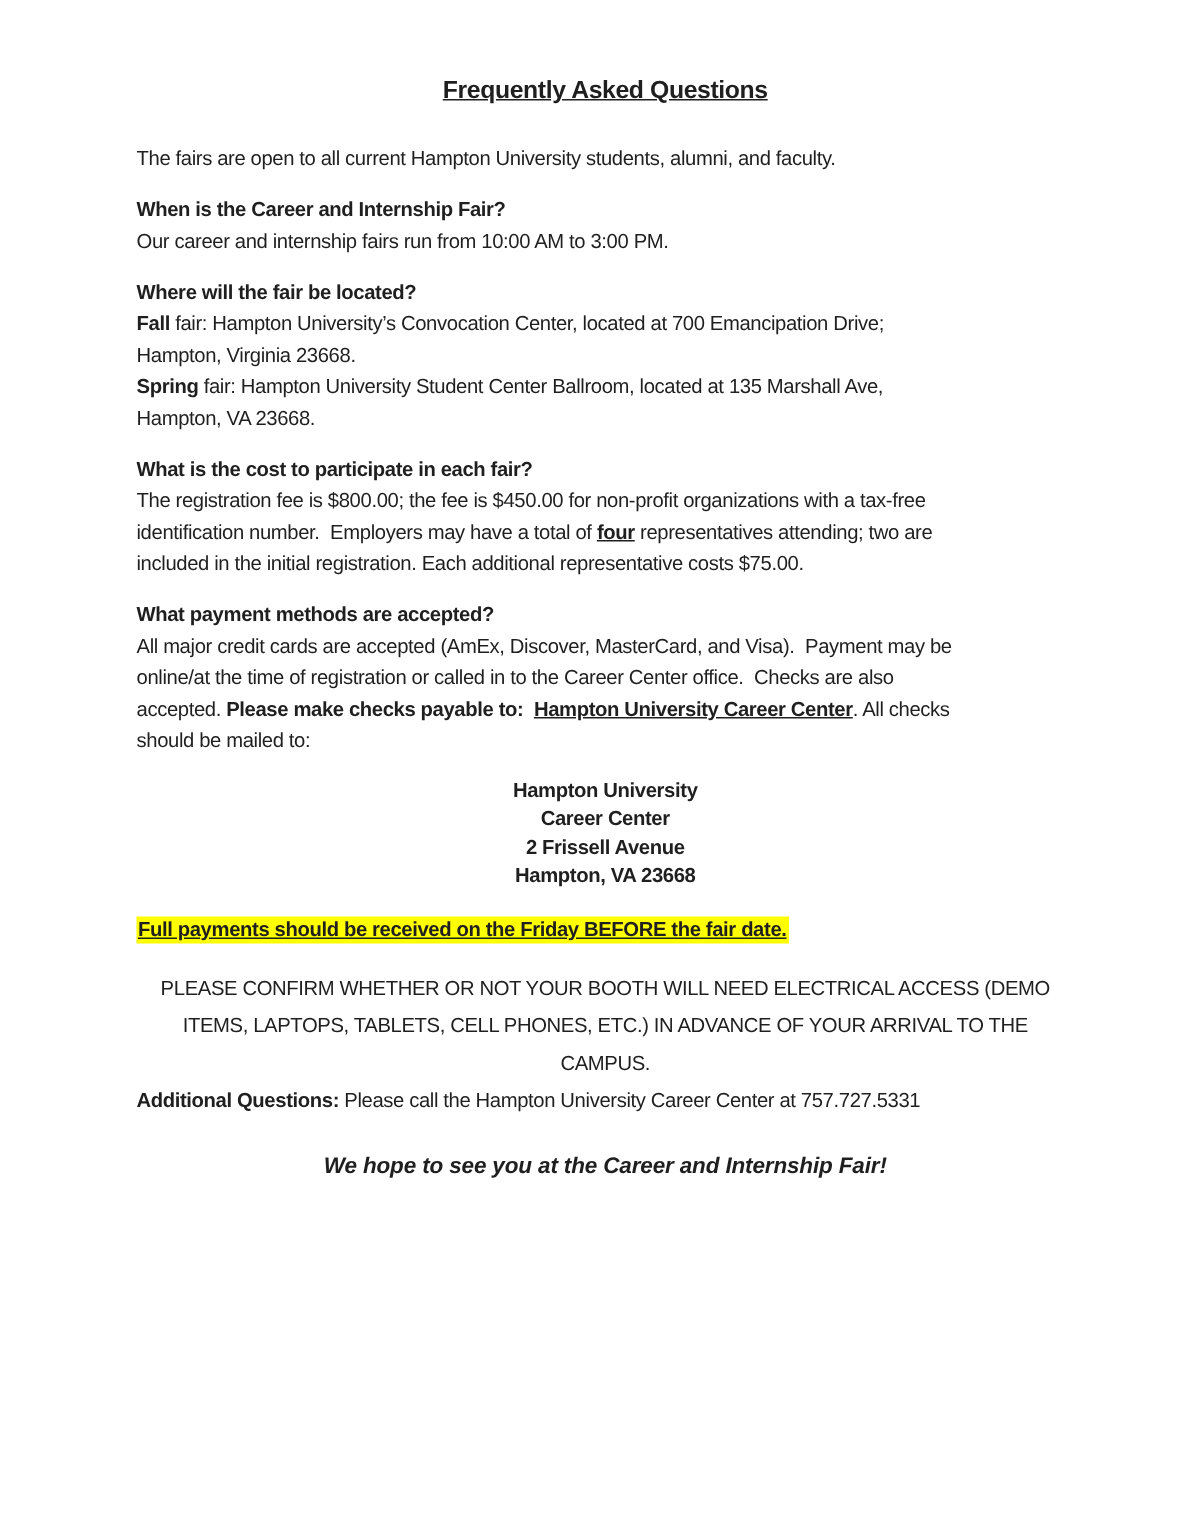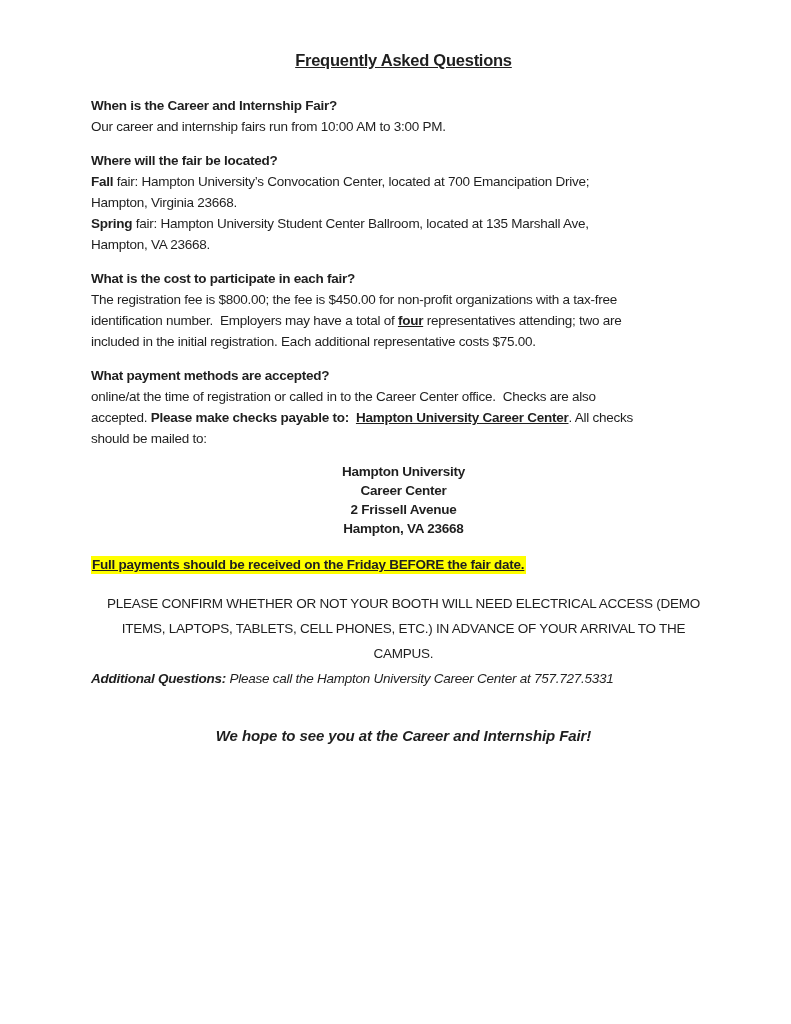--- a/index.html
+++ b/index.html
@@ -57,41 +57,41 @@
     text-decoration: underline;
     padding: 1px 2px 2px 1px;
     text-align: right;
   }
   .electrical {
     line-height: 25px;
     margin: 0 0 2px 0;
     text-align: center;
   }
   .additional {
-    margin: 0 0 36px 0;
-    font-style: italic;
+    margin: 0 0 23px 0;
   }
   .closing {
     text-align: center;
     font-weight: bold;
     font-style: italic;
     font-size: 15px;
     letter-spacing: -0.1px;
     margin: 0;
   }
 </style>
 </head>
 <body>
 
 <div class="page">
   <div class="content">
 
     <h1 class="doc-title">Frequently Asked Questions</h1>
 
     <div class="faq-block">
+      <span class="line">The fairs are open to all current Hampton University students, alumni, and faculty.</span>
     </div>
 
     <div class="faq-block">
       <span class="line q">When is the Career and Internship Fair?</span>
       <span class="line">Our career and internship fairs run from 10:00 AM to 3:00 PM.</span>
     </div>
 
     <div class="faq-block">
       <span class="line q">Where will the fair be located?</span>
       <span class="line"><span class="b">Fall</span><span> fair: Hampton University’s Convocation Center, located at 700 Emancipation Drive;</span></span>
@@ -102,20 +102,21 @@
 
     <div class="faq-block">
       <span class="line q">What is the cost to participate in each fair?</span>
       <span class="line">The registration fee is $800.00; the fee is $450.00 for non-profit organizations with a tax-free</span>
       <span class="line"><span>identification number.&nbsp; Employers may have a total of </span><span class="bu">four</span><span> representatives attending; two are</span></span>
       <span class="line">included in the initial registration. Each additional representative costs $75.00.</span>
     </div>
 
     <div class="faq-block">
       <span class="line q">What payment methods are accepted?</span>
+      <span class="line">All major credit cards are accepted (AmEx, Discover, MasterCard, and Visa).&nbsp; Payment may be</span>
       <span class="line">online/at the time of registration or called in to the Career Center office.&nbsp; Checks are also</span>
       <span class="line"><span>accepted. </span><span class="b">Please make checks payable to:&nbsp; </span><span class="bu">Hampton University Career Center</span><span>. All checks</span></span>
       <span class="line">should be mailed to:</span>
     </div>
 
     <div class="address-block">
       <span class="line">Hampton University</span>
       <span class="line">Career Center</span>
       <span class="line">2 Frissell Avenue</span>
       <span class="line">Hampton, VA 23668</span>

